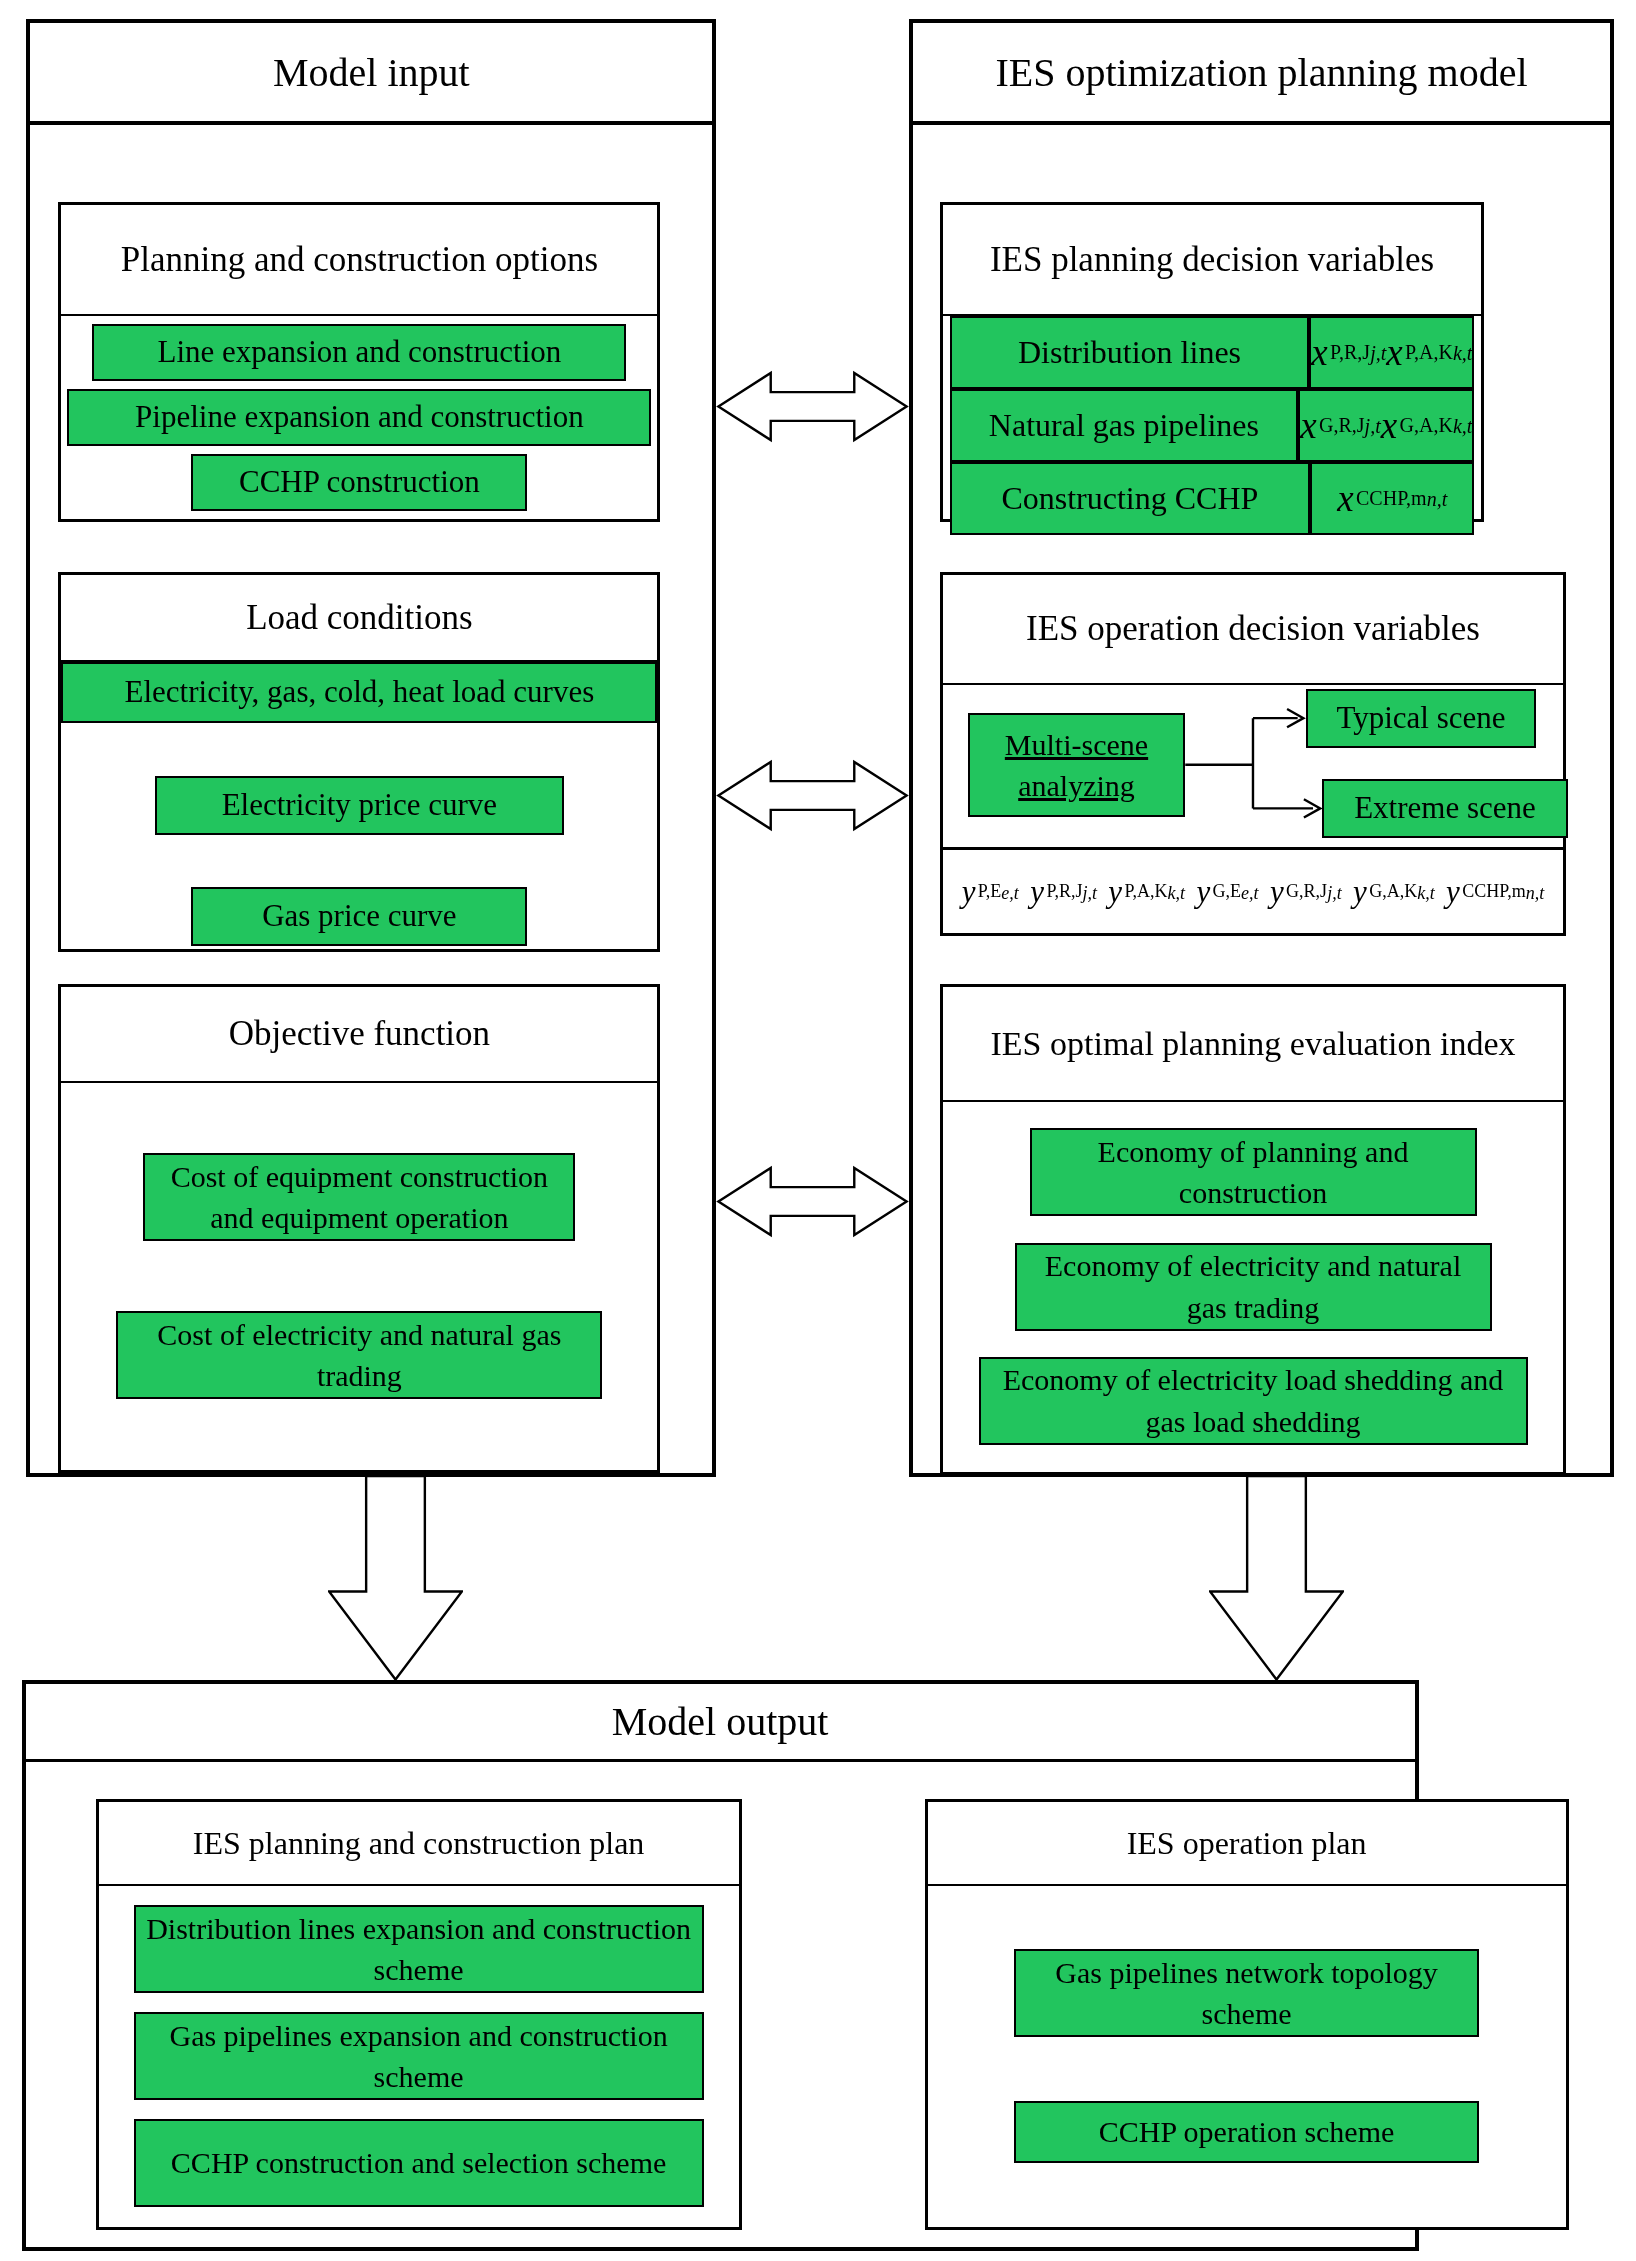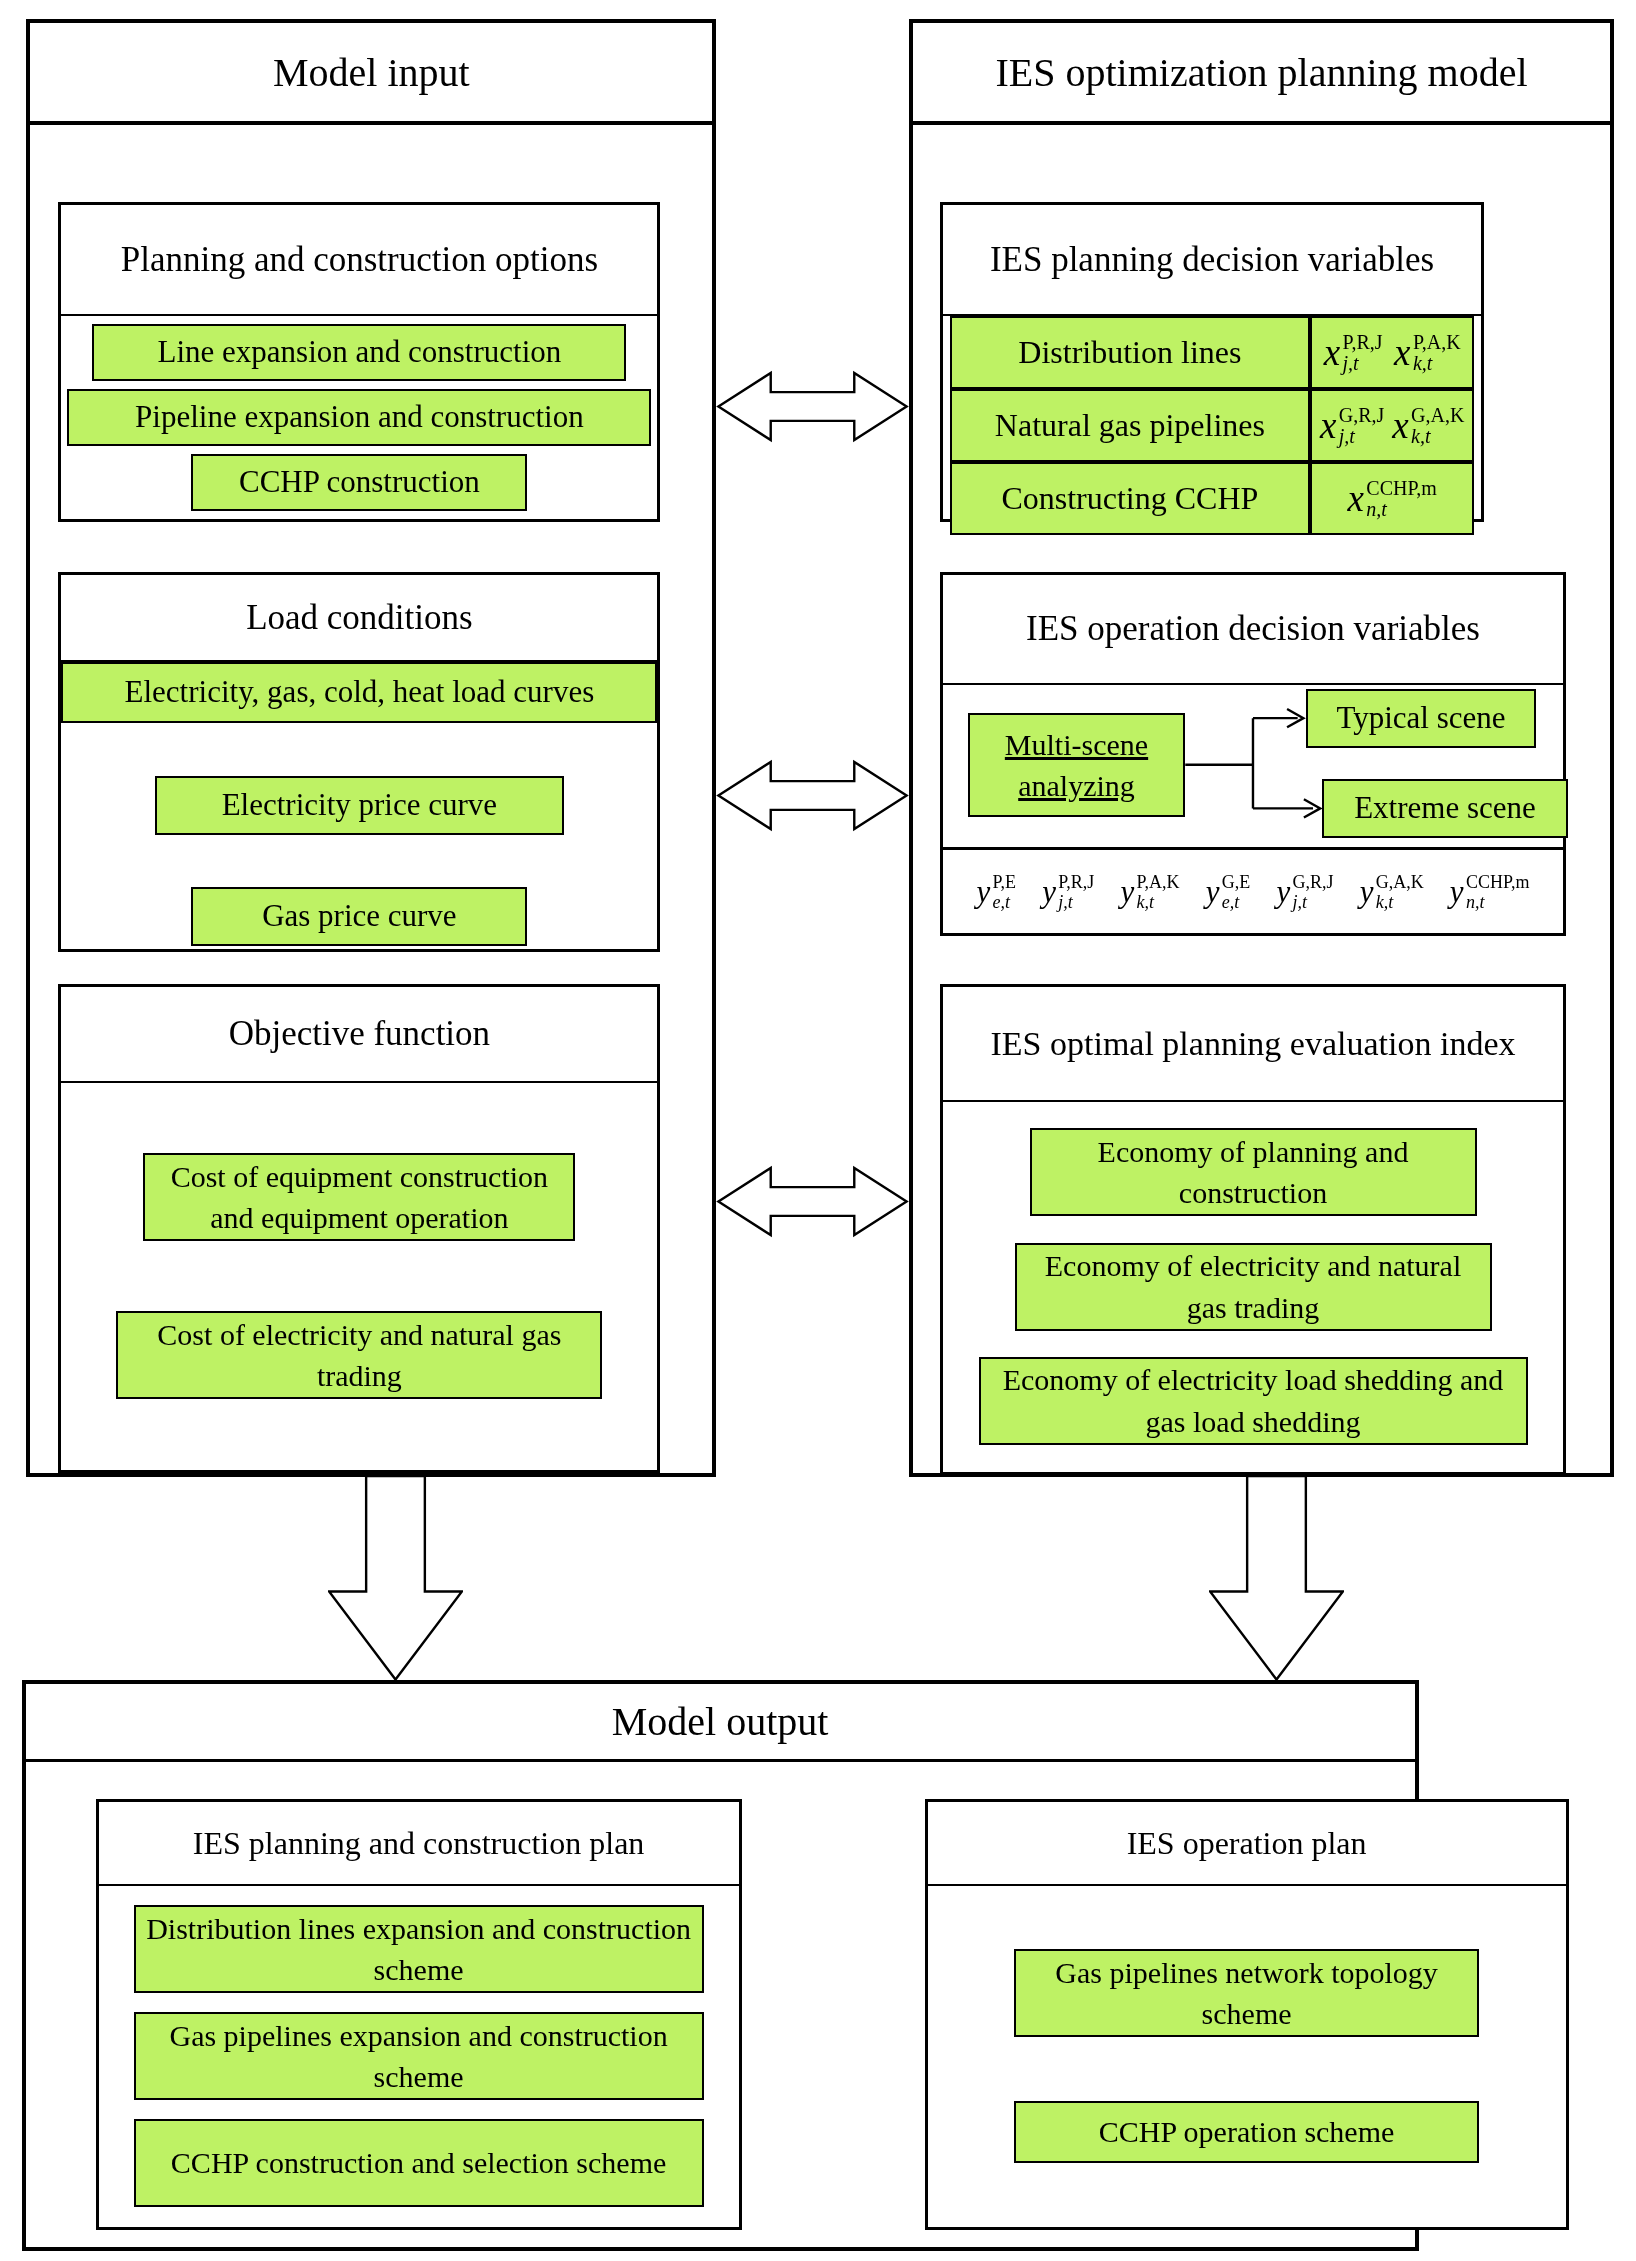--- a/index.html
+++ b/index.html
@@ -3,28 +3,28 @@
 <meta charset="utf-8">
 <style>
   html,body{margin:0;padding:0;background:#fff;}
   body{font-family:"Liberation Serif","DejaVu Serif",serif;color:#000;}
   .canvas{position:relative;width:1637px;height:2261px;background:#fff;overflow:hidden;}
   .box{position:absolute;background:#fff;border:3.4px solid #000;box-sizing:border-box;}
   .col{border-width:4.3px;}
   .titleband{display:flex;align-items:center;justify-content:center;border-bottom:4.3px solid #000;font-size:40px;box-sizing:border-box;height:102px;text-align:center;}
   .sec-title{display:flex;align-items:center;justify-content:center;border-bottom:2.9px solid #000;font-size:35px;text-align:center;box-sizing:border-box;padding:0 9.6px;}
   .sec-body{display:flex;flex-direction:column;align-items:center;justify-content:space-evenly;box-sizing:border-box;width:100%;}
-  .item{display:flex;align-items:center;justify-content:center;text-align:center;border:2.9px solid #000;font-size:31px;line-height:1.38;box-sizing:border-box;background:#bef264;padding:1.9px 6.7px;}
+  .item{display:flex;align-items:center;justify-content:center;text-align:center;border:2.9px solid #000;font-size:31px;line-height:1.38;box-sizing:border-box;background:#22c55e;padding:1.9px 6.7px;}
   .two{font-size:30px;}
   .vrow{display:flex;justify-content:space-between;align-items:center;width:100%;padding:0 6.7px;box-sizing:border-box;}
   .label{font-size:32px;}
   .math{justify-content:space-evenly;padding:0;}
   .mvar{display:inline-flex;align-items:center;white-space:nowrap;}
   .mbase{font-style:italic;font-size:37px;line-height:1;}
-  .mscripts{display:inline-flex;flex-direction:column;align-items:flex-start;margin-left:2.4px;line-height:1;}
+  .mscripts{display:inline-flex;flex-direction:row;align-items:flex-start;margin-left:2.4px;line-height:1;}
   .msup{font-size:20px;line-height:1;}
   .msub{font-size:20px;font-style:italic;line-height:1;margin-top:1.9px;}
   .ystrip{position:absolute;left:-3.4px;right:-3.4px;bottom:-3.4px;height:89px;border:3.4px solid #000;box-sizing:border-box;display:flex;align-items:center;justify-content:space-evenly;background:#fff;padding:0 7.7px;}
   .ystrip .mbase{font-size:31px;}
   .ystrip .msup,.ystrip .msub{font-size:18px;}
   .diagram{position:relative;width:100%;height:158px;}
   .arrow-abs{position:absolute;line-height:0;}
 </style>
 </head>
 <body>

